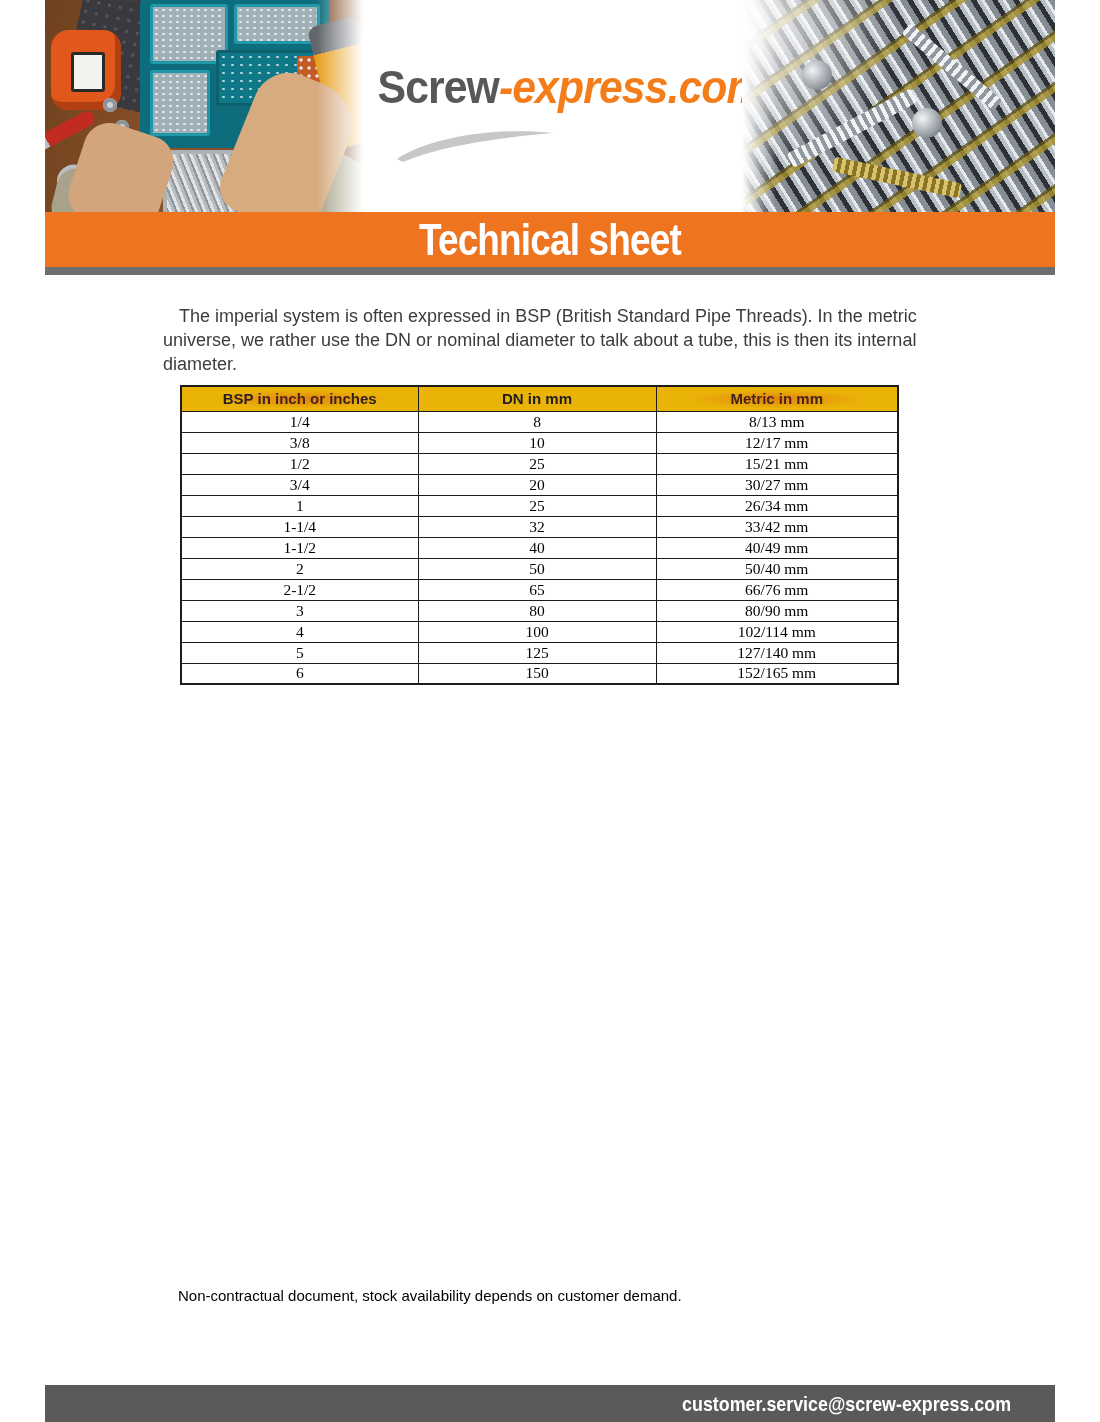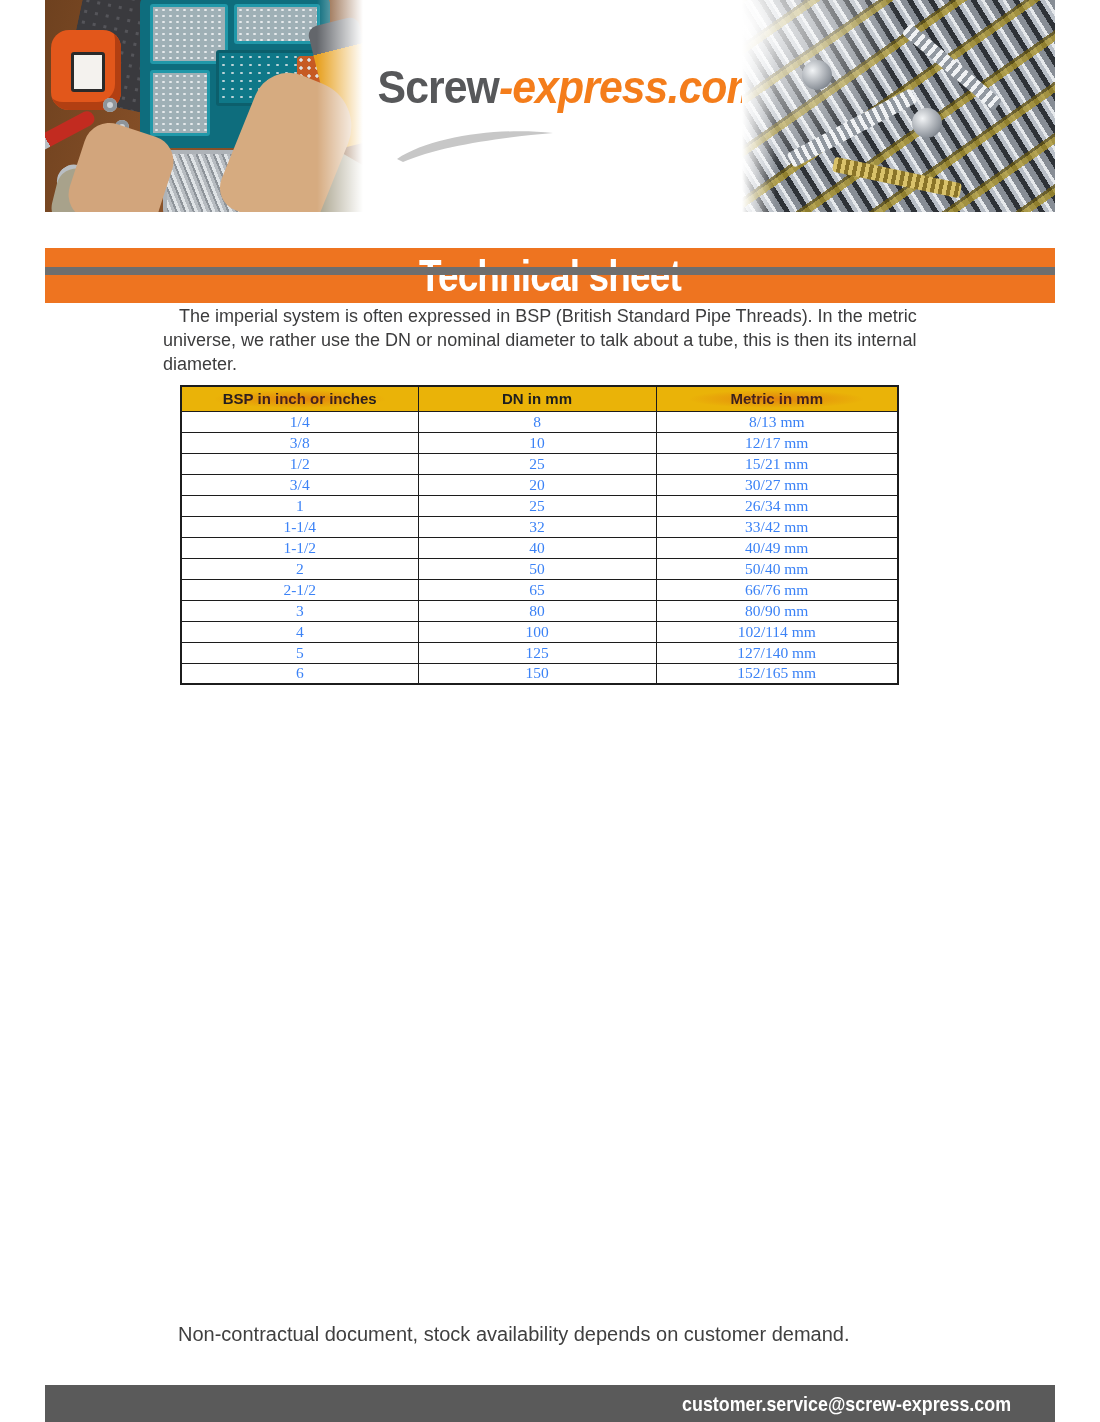--- a/index.html
+++ b/index.html
@@ -80,44 +80,44 @@
 
   .logo-block { position:absolute; left:363px; top:60px; width:382px; text-align:center; }
   .logo-line { white-space:nowrap; display:inline-block; transform:scaleX(0.93); transform-origin:center;
     font-size:46px; font-weight:bold; letter-spacing:-1px; }
   .logo-screw { color:#57585a; }
   .logo-express { color:#f47d1b; font-style:italic; }
   .logo-swoosh { position:absolute; left:28px; top:66px; }
 
   
   .banner { position:absolute; left:45px; top:212px; width:1010px; height:55px;
-    background:#ee7420; display:flex; align-items:center; justify-content:center;margin-top:36px; }
+    background:#ee7420; display:flex; align-items:center; justify-content:center; }
   .banner-text { color:#ffffff; font-weight:bold; font-size:44px; display:inline-block;
     transform:scaleX(0.84); letter-spacing:-1px; }
   .banner-underline { position:absolute; left:45px; top:267px; width:1010px; height:8px; background:#6e6e6e; }
 
   
   .intro { position:absolute; left:163px; top:304px; width:780px;
     color:#3c3c3d; font-size:18px; line-height:24px; }
   .intro .line1 { padding-left:16px; }
 
   
   .conv-table { position:absolute; left:180px; top:385px; width:717px;
     border-collapse:collapse; table-layout:fixed;
     border:2px solid #1c1c1c; }
   .conv-table th, .conv-table td { border:1px solid #1c1c1c; text-align:center; overflow:hidden; }
   .conv-table th { height:25px; background:#eab308; color:#1e1e1e; font-weight:bold; font-size:15px;
     position:relative; }
   .conv-table th.smudge::after { content:""; position:absolute; left:14%; right:14%; top:12%; bottom:12%;
     background:radial-gradient(ellipse at center, rgba(213,45,20,0.35), rgba(213,45,20,0) 72%); }
-  .conv-table td { height:21px; font-family:"Liberation Serif", serif; font-size:15.5px; color:#3b82f6;
+  .conv-table td { height:21px; font-family:"Liberation Serif", serif; font-size:15.5px; color:#000000;
     background:#ffffff; }
 
   
-  .note { position:absolute; left:178px; top:1287px; color:#404040; font-size:20px;margin-top:36px; }
+  .note { position:absolute; left:178px; top:1287px; color:#000000; font-size:15px; }
 
   
   .bottom-bar { position:absolute; left:45px; top:1385px; width:1010px; height:37px;
     background:#5a5a5a; display:flex; align-items:center; justify-content:flex-end; padding-right:44px; }
   .email { color:#ffffff; font-weight:bold; font-size:21px; display:inline-block;
     transform:scaleX(0.85); transform-origin:right center; letter-spacing:0; }
 </style>
 </head>
 <body>
 

